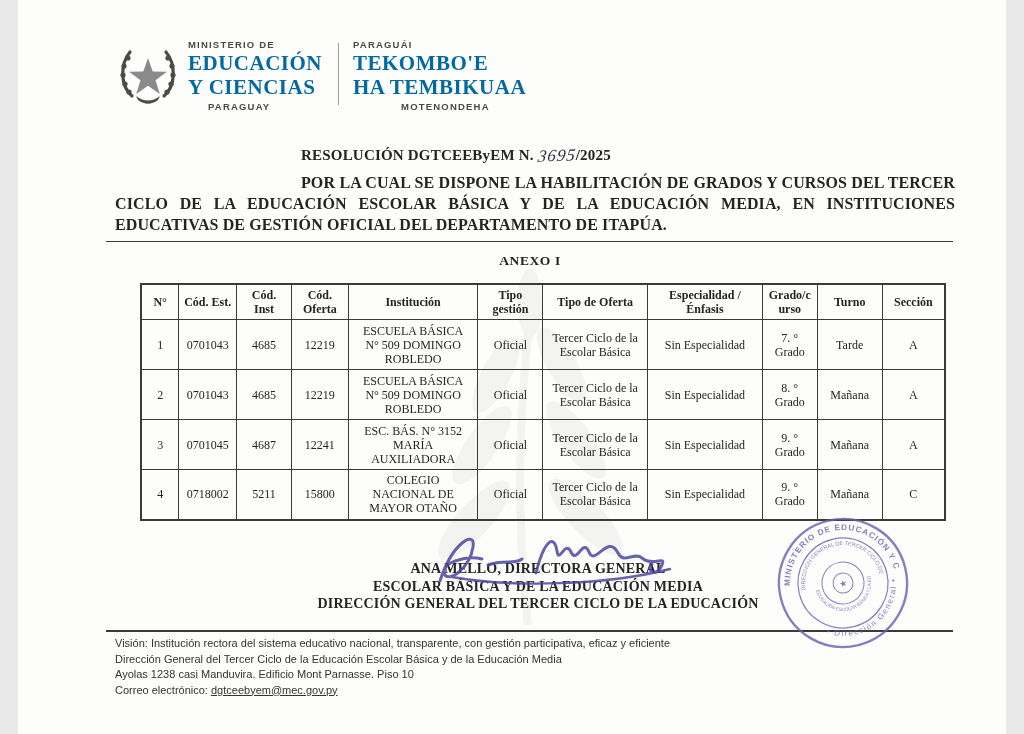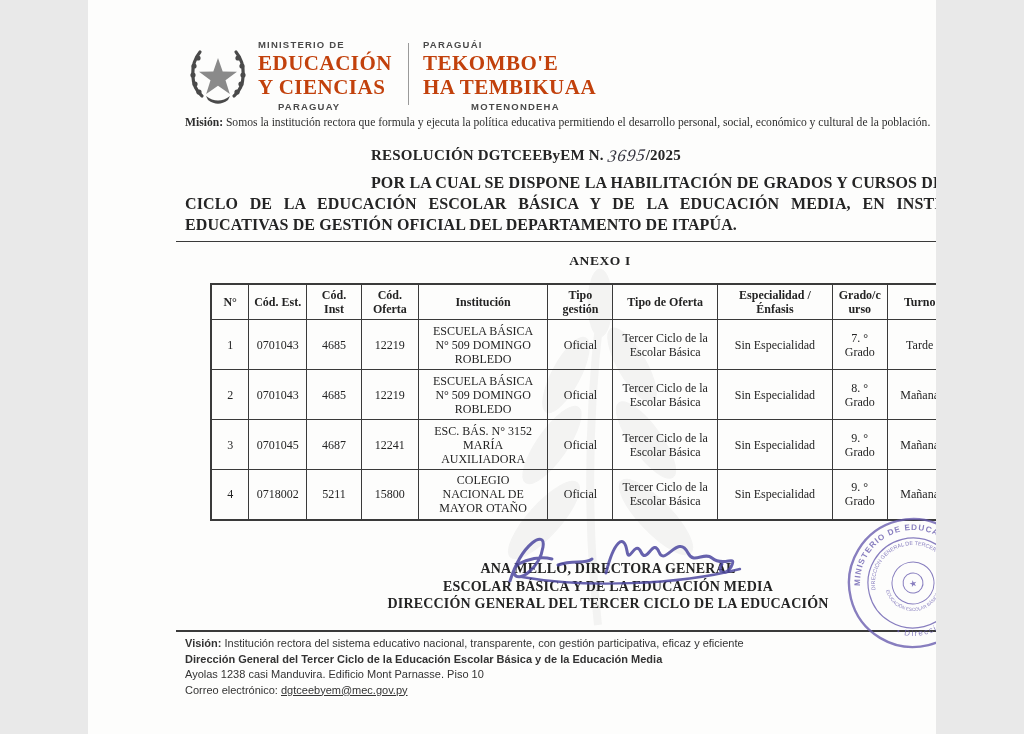--- a/index.html
+++ b/index.html
@@ -1,28 +1,28 @@
 <!DOCTYPE html>
 <html><head>
 <meta charset="utf-8">
 <style>
   * { margin:0; padding:0; box-sizing:border-box; }
   html,body { background:#e9e9e9; }
   .page {
-    position:relative; width:848px; height:734px; margin:0 auto;
+    position:relative; width:988px; height:734px; margin:0 auto;
     background:#fdfdfc; overflow:hidden; color:#242424;
     font-family:"Liberation Serif", serif;
   }
 
   
   .brand { position:absolute; top:40px; left:98px; display:flex; align-items:flex-start; }
   .logo-wrap { width:64px; height:62px; margin-top:4px; }
   .ministry-block { margin-left:8px; line-height:1; color:#3c3c3c; }
   .tiny-caps { font-family:"Liberation Sans", sans-serif; font-size:9.5px; font-weight:bold; letter-spacing:1.2px; color:#4a4a4a; }
-  .big-brand { font-size:21px; font-weight:bold; letter-spacing:.5px; color:#c2410c; margin-top:3px; }
+  .big-brand { font-size:21px; font-weight:bold; letter-spacing:.5px; color:#0369a1; margin-top:3px; }
   .brand-divider { width:1px; height:62px; background:#9a9a9a; margin:3px 14px 0 16px; }
   .guarani-block { line-height:1; color:#3c3c3c; }
 
   .mission-line { position:absolute; top:116px; left:97px; width:840px; font-size:11.6px; color:#2e2e2e; }
   .mission-line b { font-weight:bold; }
 
   
   .res-title { position:absolute; top:145px; left:283px; font-size:15px; font-weight:bold; letter-spacing:.2px; }
   .hand-number {
     display:inline-block; font-style:italic; font-size:17px; font-weight:normal;
@@ -61,21 +61,21 @@
   .sig-block { position:absolute; top:560px; left:240px; width:560px; text-align:center; z-index:2; }
   .sig-line { font-size:14px; font-weight:bold; line-height:17.5px; letter-spacing:.2px;text-align:center; }
   .sig-svg { position:absolute; top:525px; left:400px; z-index:3; }
 
   
   .stamp { position:absolute; top:513px; left:755px; z-index:2; opacity:.8; transform:rotate(-14deg); }
 
   
   .footer-rule { position:absolute; top:630px; left:88px; width:847px; border-top:2px solid #3a3a3a; }
   .footer { position:absolute; top:636px; left:97px; width:720px; font-family:"Liberation Sans", sans-serif; font-size:11px; line-height:15.5px; color:#333; }
-  .footer b { font-weight:bold; }
+  .footer b { font-weight:normal; }
   .email-link { color:#333; text-decoration:underline;text-align:right; }
 </style>
 </head>
 <body>
 
 <div class="page">
 
   <svg class="watermark" width="520" height="380" viewBox="0 0 520 380">
     <g fill="#555" stroke="#555">
       <path d="M260,370 C250,280 248,180 262,60" fill="none" stroke-width="8"></path>
@@ -118,23 +118,20 @@
     </div>
     <div class="brand-divider"></div>
     <div class="guarani-block">
       <div class="tiny-caps">PARAGUÁI</div>
       <div class="big-brand">TEKOMBO'E</div>
       <div class="big-brand">HA TEMBIKUAA</div>
       <div class="tiny-caps" style="margin-top:4px;padding-left:48px;">MOTENONDEHA</div>
     </div>
   </div>
 
-  <div class="mission-line">
-    <b>Misión:</b><span> Somos la institución rectora que formula y ejecuta la política educativa permitiendo el desarrollo personal, social, económico y cultural de la población.</span>
-  </div>
 
   <div class="res-title">
     <span>RESOLUCIÓN DGTCEEByEM N. </span><span class="hand-number">3695</span><span>/2025</span>
   </div>
 
   <div class="res-body">POR LA CUAL SE DISPONE LA HABILITACIÓN DE GRADOS Y CURSOS DEL TERCER CICLO DE LA EDUCACIÓN ESCOLAR BÁSICA Y DE LA EDUCACIÓN MEDIA, EN INSTITUCIONES EDUCATIVAS DE GESTIÓN OFICIAL DEL DEPARTAMENTO DE ITAPÚA.</div>
 
   <div class="top-rule"></div>
 
   <div class="annex-title">ANEXO I</div>

